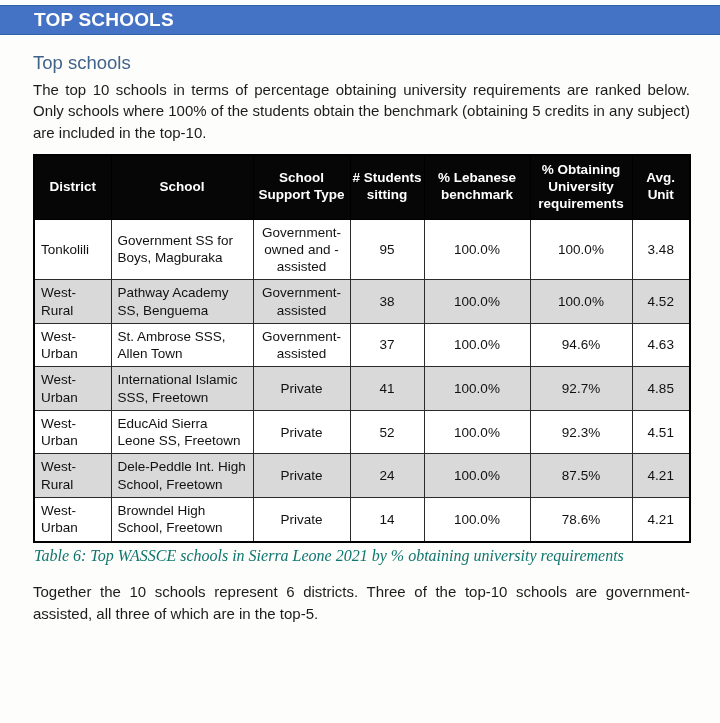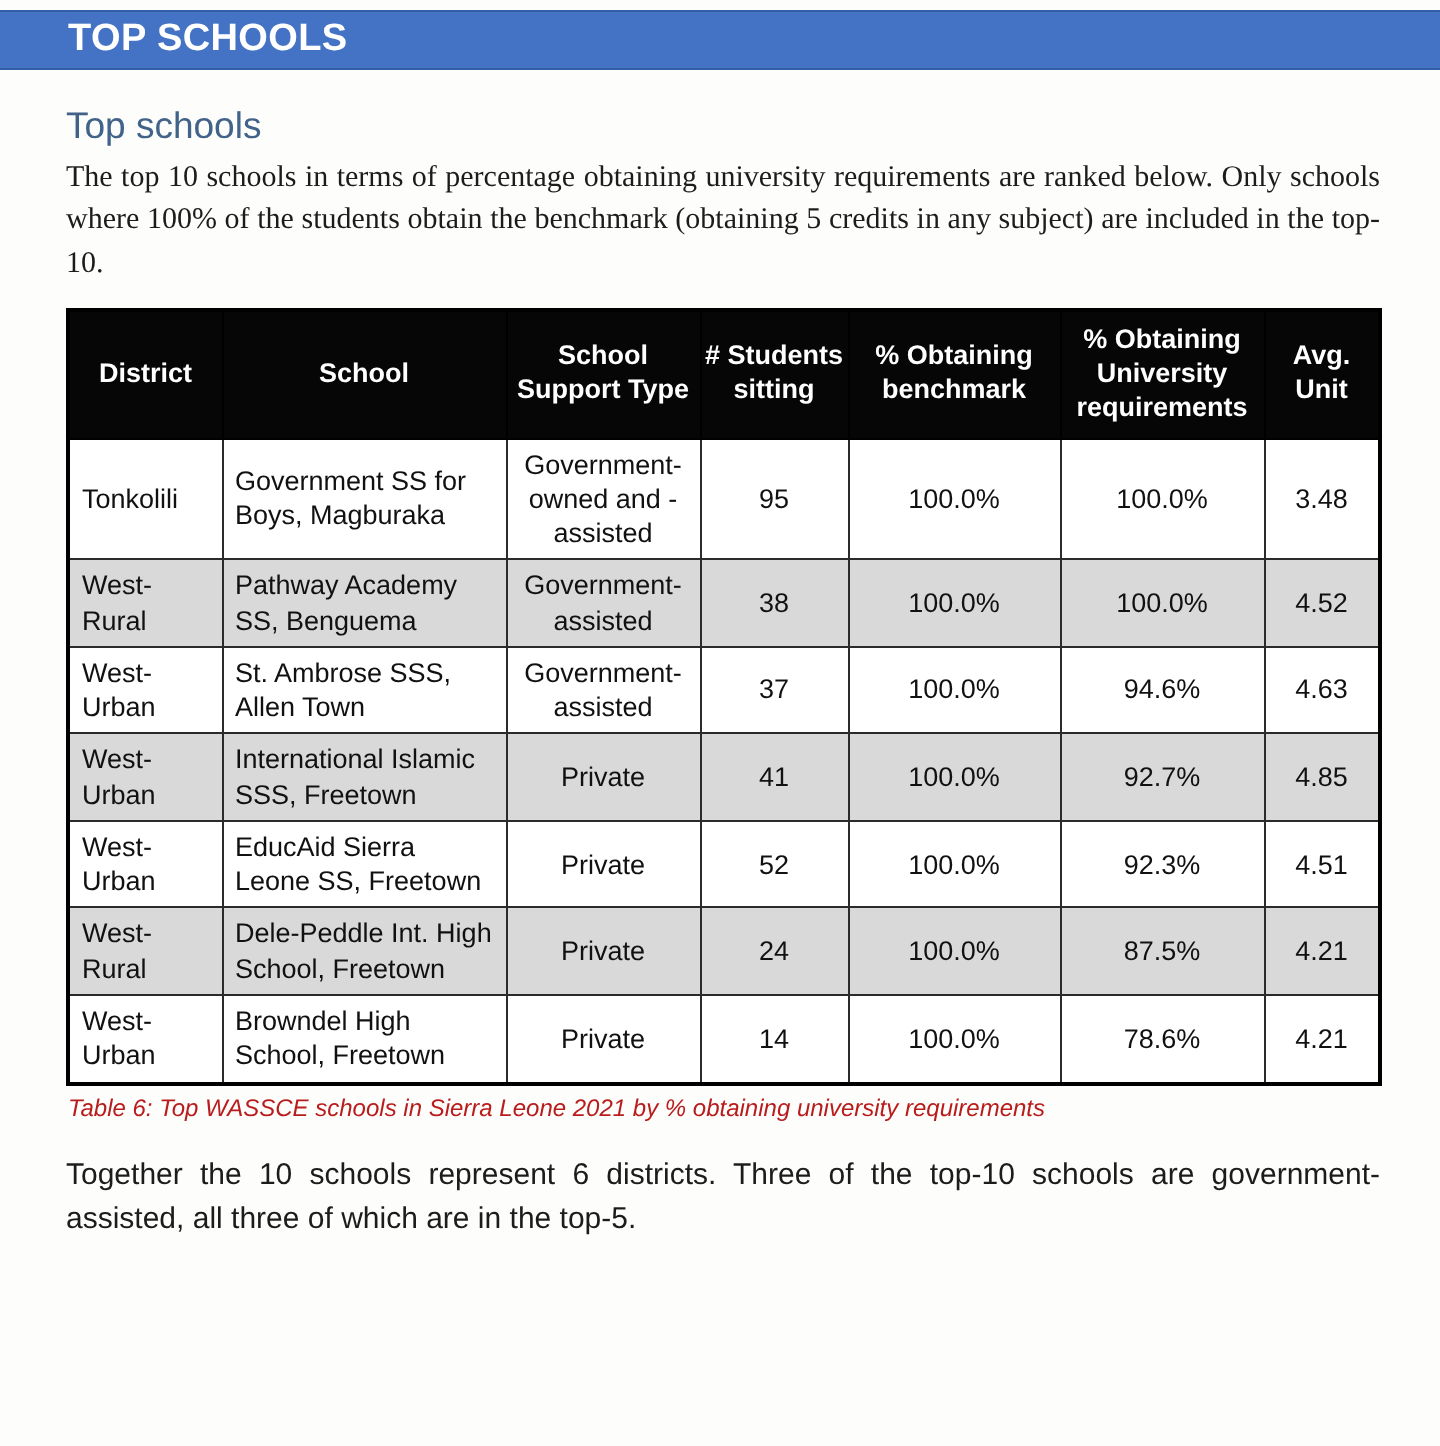--- a/index.html
+++ b/index.html
@@ -40,21 +40,20 @@
     font-size: 18.5px;
     font-weight: 400;
     margin: 0 0 5px 0;
   }
   .intro {
     font-size: 15px;
     line-height: 1.42;
     margin: 0 0 11px 0;
     text-align: justify;
     color: #1c1c1c;
-    font-family: Liberation Serif, serif;
   }
   table.schools-table {
     border-collapse: collapse;
     border: 2px solid #000;
     width: 656px;
     table-layout: fixed;
   }
   .schools-table th {
     background: #060606;
     color: #ffffff;
@@ -78,23 +77,24 @@
   }
   .schools-table td:nth-child(1),
   .schools-table td:nth-child(2) {
     text-align: left;
   }
   .schools-table tbody tr:nth-child(even) td {
     background: #D9D9D9;
   }
   .caption {
     font-style: italic;
-    font-size: 12px;
-    color: #b91c1c;
+    font-size: 16px;
+    color: #0f766e;
     margin: 4px 0 16px 1px;
+    font-family: Liberation Serif, serif;
   }
   .summary {
     font-size: 15px;
     line-height: 1.5;
     margin: 0;
     width: 657px;
     text-align: justify;
     color: #1c1c1c;
   }
 </style>
@@ -122,21 +122,21 @@
         <col style="width:106px">
         <col style="width:102px">
         <col style="width:58px">
       </colgroup>
       <thead>
         <tr>
           <th>District</th>
           <th>School</th>
           <th>School Support Type</th>
           <th># Students sitting</th>
-          <th>% Obtaining benchmark</th>
+          <th>% Lebanese benchmark</th>
           <th>% Obtaining University requirements</th>
           <th>Avg. Unit</th>
         </tr>
       </thead>
       <tbody>
           <tr>
             <td>Tonkolili</td>
             <td>Government SS for Boys, Magburaka</td>
             <td>Government-owned and -assisted</td>
             <td>95</td>

